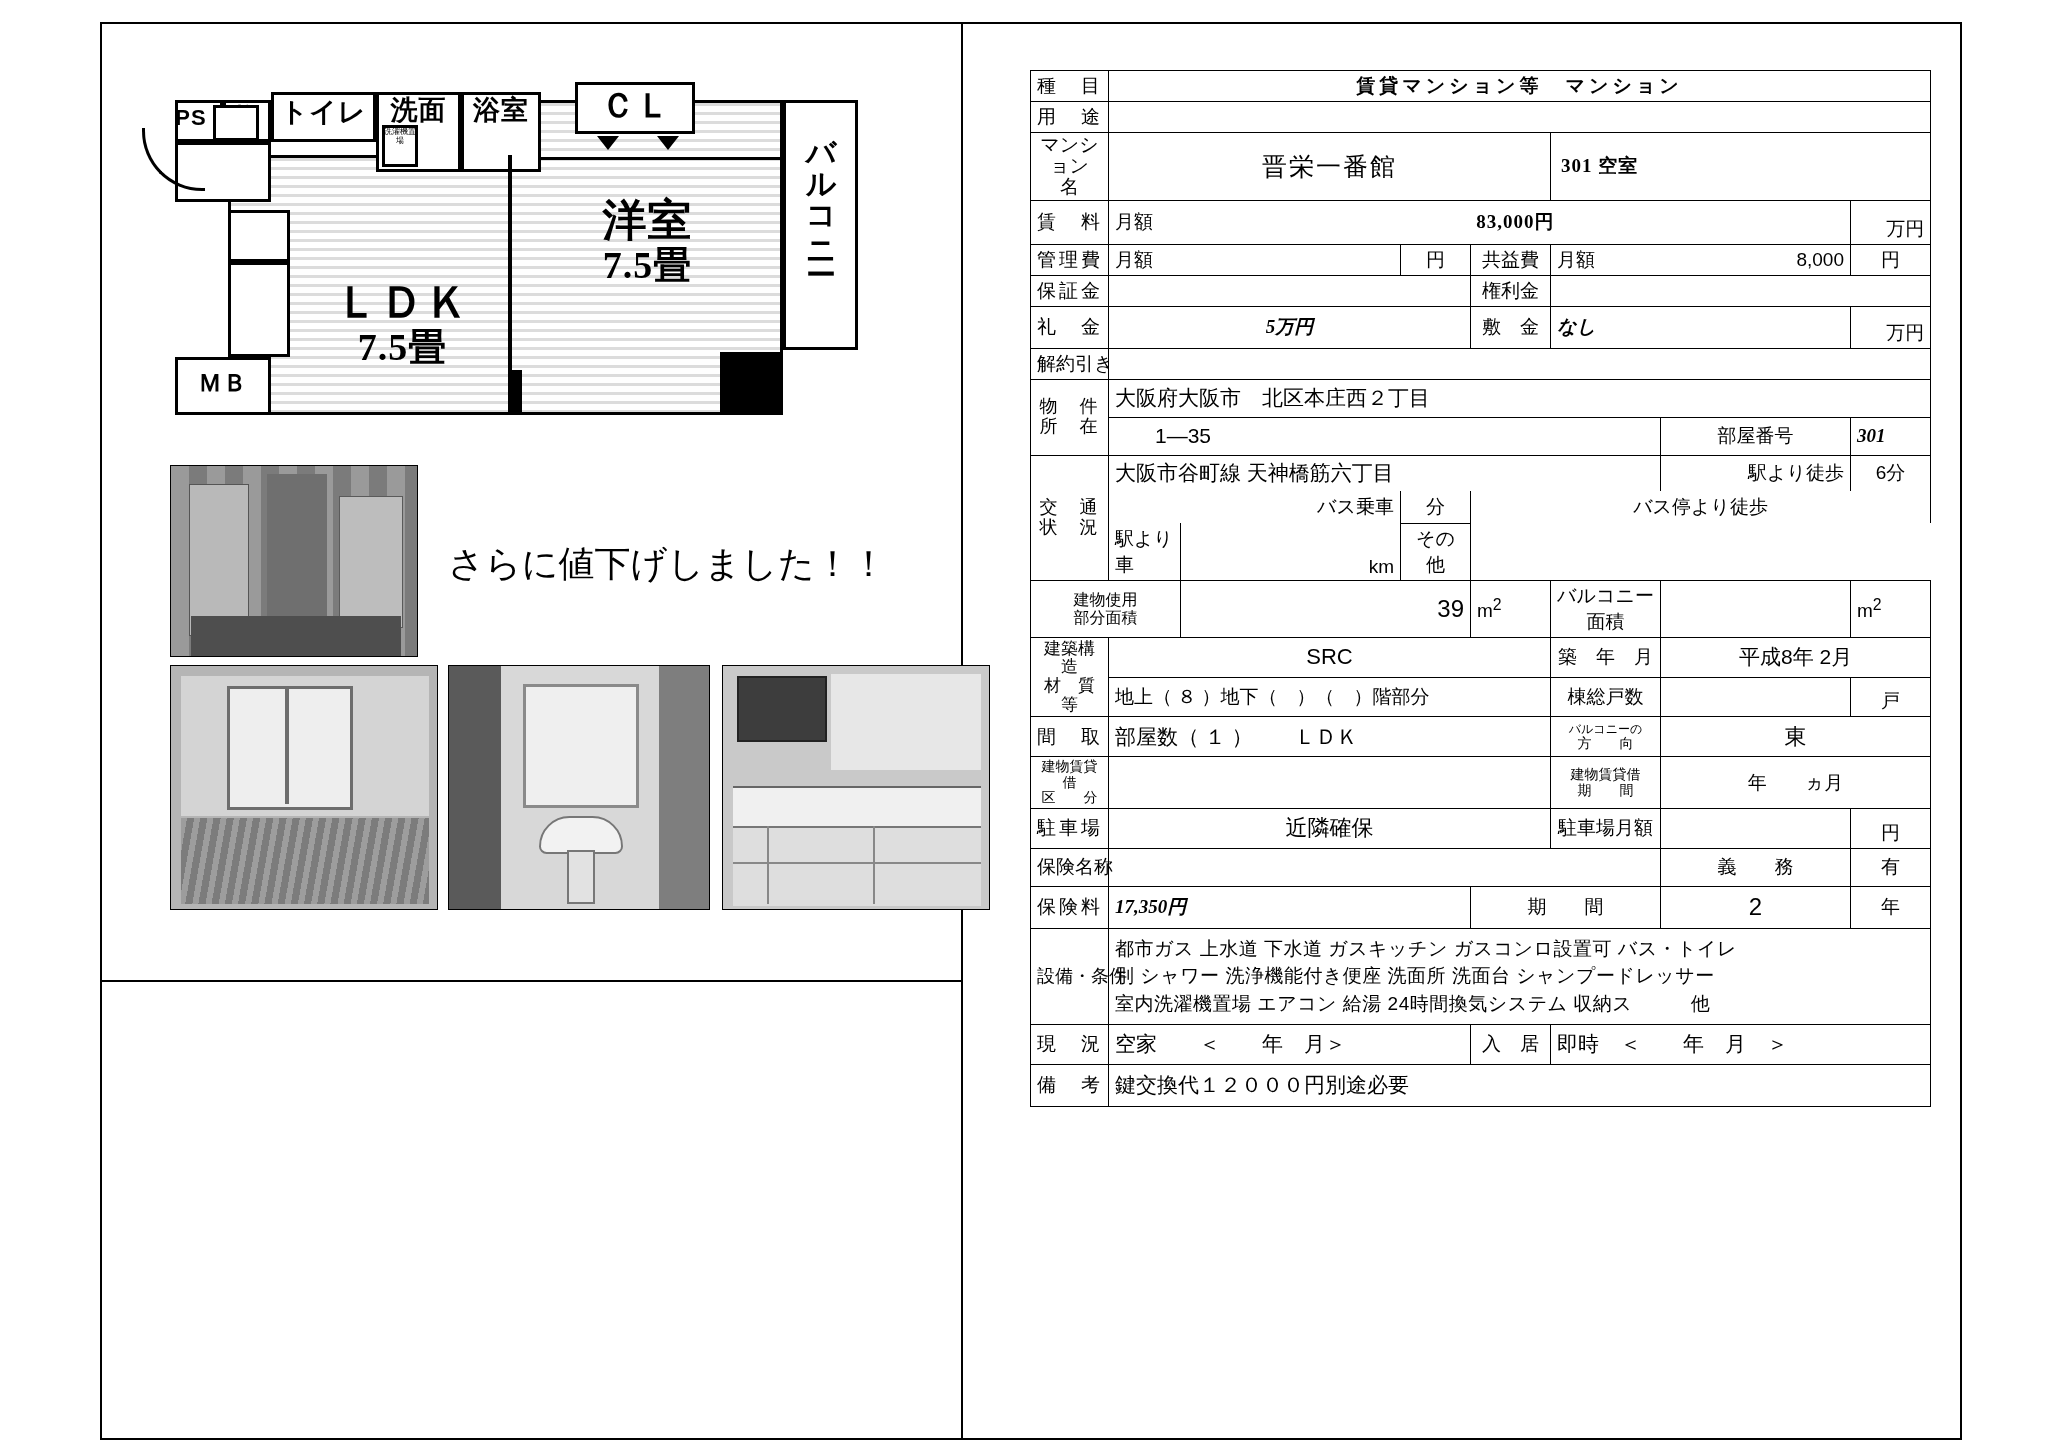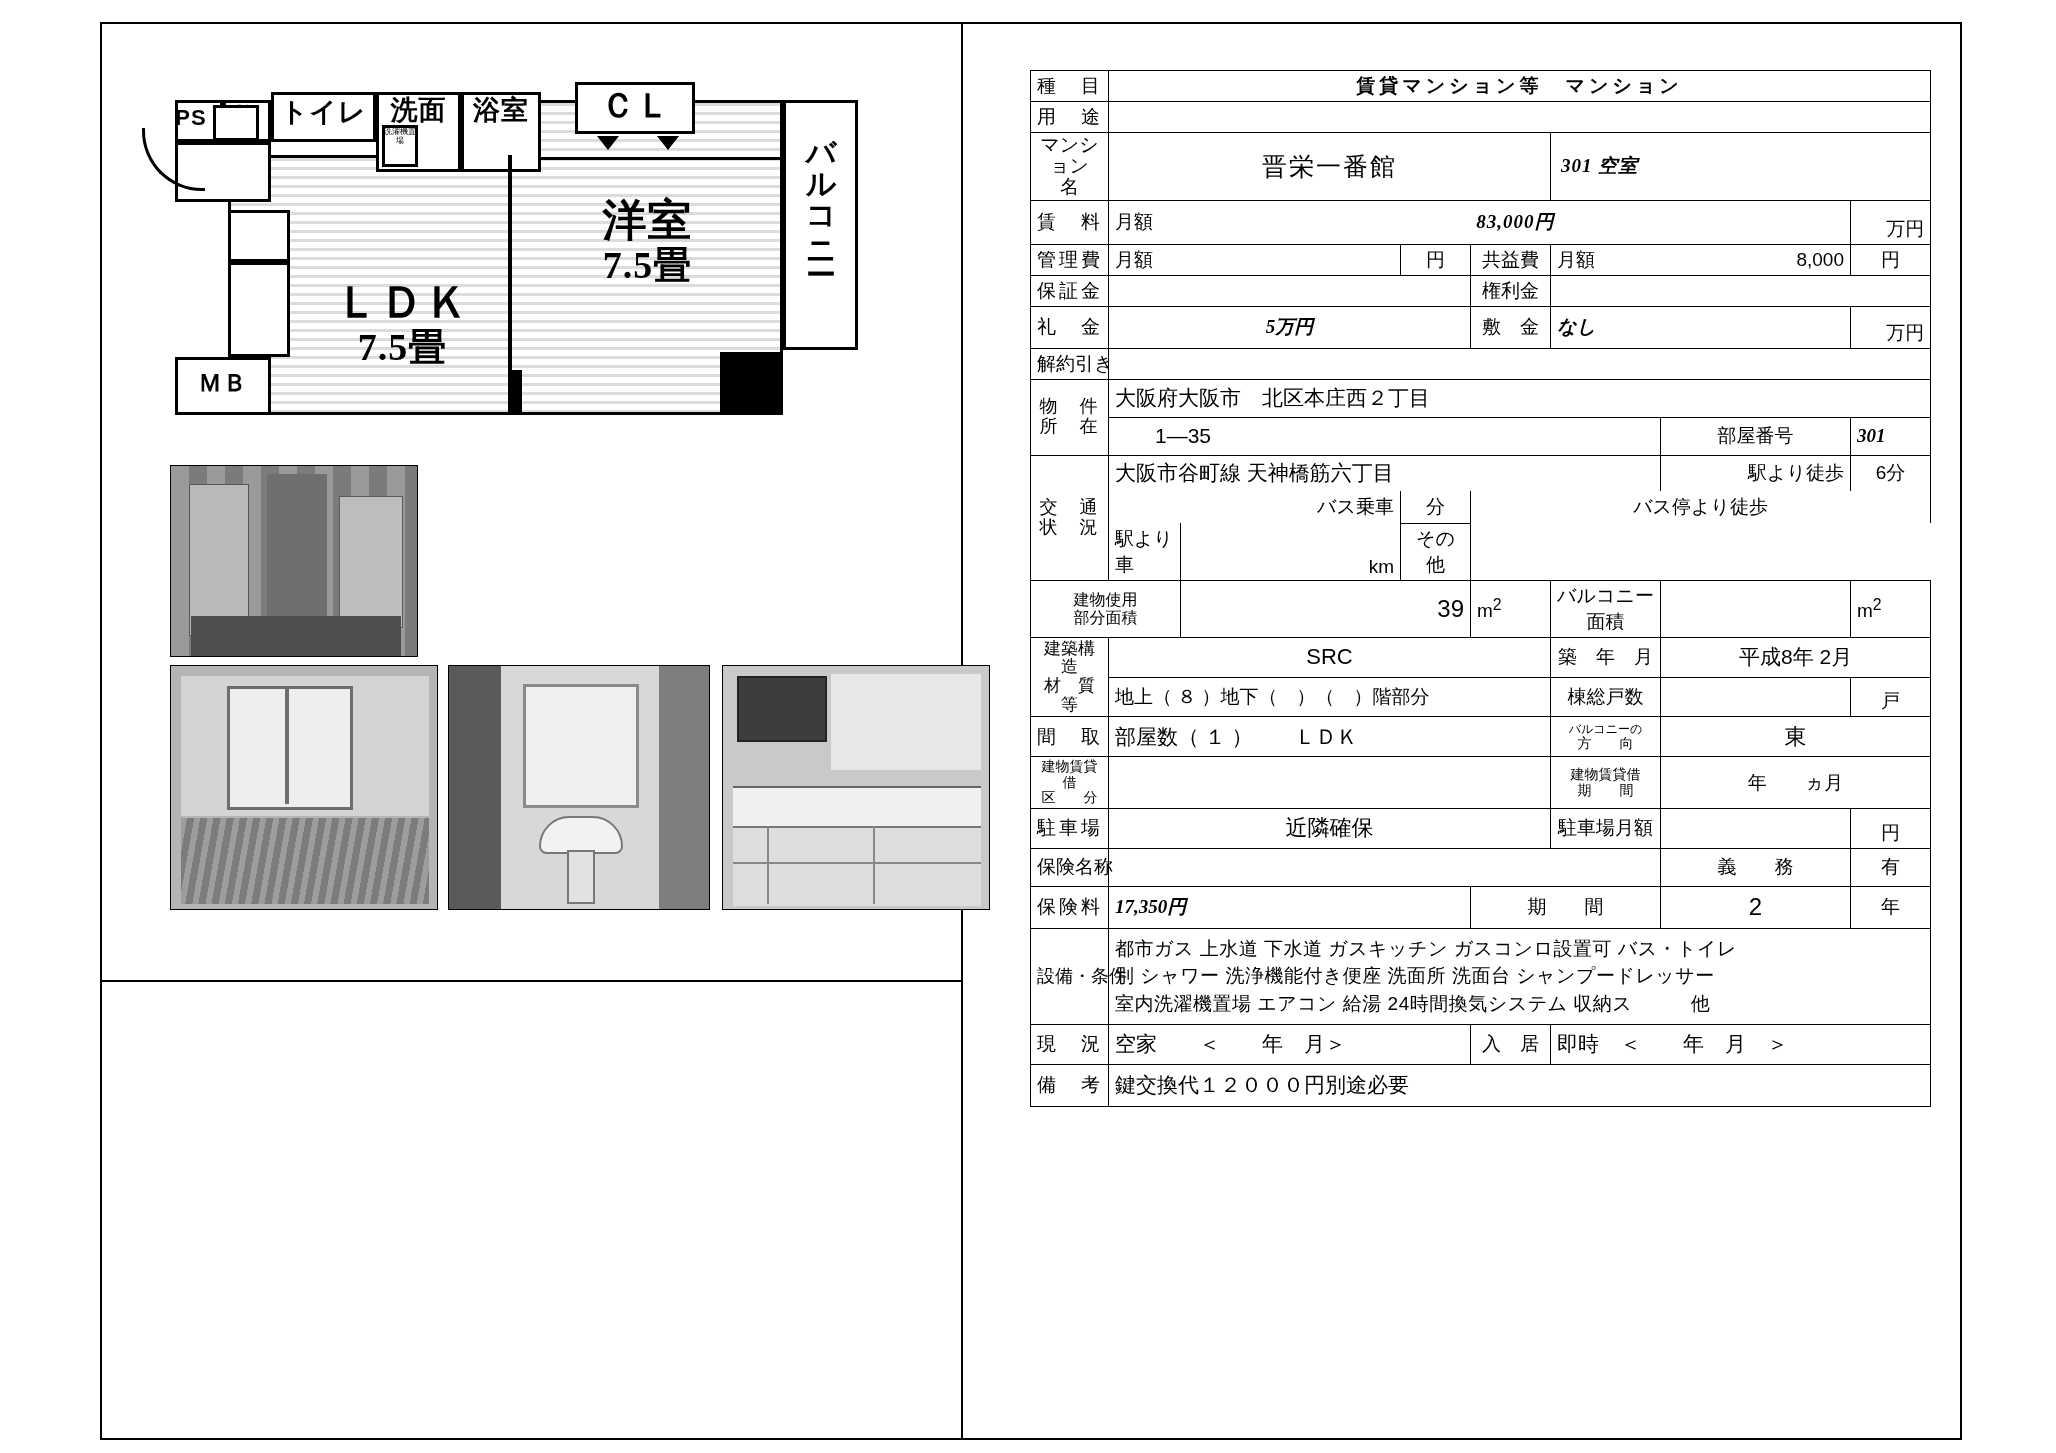--- a/index.html
+++ b/index.html
@@ -22,21 +22,21 @@
   .url-text{position:absolute;font-family:"Liberation Serif","DejaVu Serif",serif;}
 
   
   .rt{position:absolute;left:1030px;top:70px;width:900px;border-collapse:collapse;table-layout:fixed;}
   .rt td{border:1.5px solid #000;font-size:19px;padding:2px 6px;vertical-align:middle;height:30px;box-sizing:border-box;}
   .lbl{text-align:center;letter-spacing:3px;white-space:nowrap;font-size:19px;}
   .lbl-sm{text-align:center;font-size:13px;letter-spacing:0px;line-height:1.1;}
   .ctr{text-align:center;}
   .rgt{text-align:right;}
   .big{font-size:27px;font-weight:bold;letter-spacing:4px;}
-  .hand{font-family:"Liberation Serif","DejaVu Serif",serif;font-size:30px;font-weight:bold;font-style:italic;letter-spacing:1px;margin-top:20px;}
+  .hand{font-family:"Liberation Serif","DejaVu Serif",serif;font-size:30px;font-weight:bold;letter-spacing:1px;margin-top:20px;}
   .hand-sm{font-family:"Liberation Serif","DejaVu Serif",serif;font-size:24px;font-weight:bold;font-style:italic;}
   .nbl{border-left:none !important;}
   .nbr{border-right:none !important;}
   .nbt{border-top:none !important;}
   .nbb{border-bottom:none !important;}
   .eq{font-size:17px;line-height:1.45;letter-spacing:0.5px;padding:3px 8px;}
   .small{font-size:15px;}
   .tiny{font-size:12px;margin-left:12px;}
   .mid{font-size:17px;}
 </style>
@@ -139,20 +139,21 @@
     <div class="ph-inner" style="background:#c9c9c9;"></div>
     <div style="position:absolute;left:14px;top:10px;width:86px;height:62px;background:#3d3d3d;border:2px solid #222;"></div>
     <div style="position:absolute;left:108px;top:8px;width:150px;height:96px;background:#e7e7e7;"></div>
     <div style="position:absolute;left:10px;top:120px;width:248px;height:40px;background:#f0f0f0;border-top:2px solid #666;"></div>
     <div style="position:absolute;left:10px;top:160px;width:248px;height:78px;background:#dedede;border-top:2px solid #777;"></div>
     <div style="position:absolute;left:44px;top:160px;width:2px;height:78px;background:#888;"></div>
     <div style="position:absolute;left:150px;top:160px;width:2px;height:78px;background:#888;"></div>
     <div style="position:absolute;left:10px;top:196px;width:248px;height:2px;background:#888;"></div>
   </div>
 
+  <div class="url-text" style="left:448px;top:540px;width:540px;font-size:36px;font-family:'Liberation Sans',sans-serif;">さらに値下げしました！！</div>
 
   <table class="rt">
     <colgroup>
       <col style="width:78px">
         <col style="width:72px">
         <col style="width:120px">
       <col style="width:100px">
         <col style="width:70px">
         <col style="width:80px">
       <col style="width:110px">

